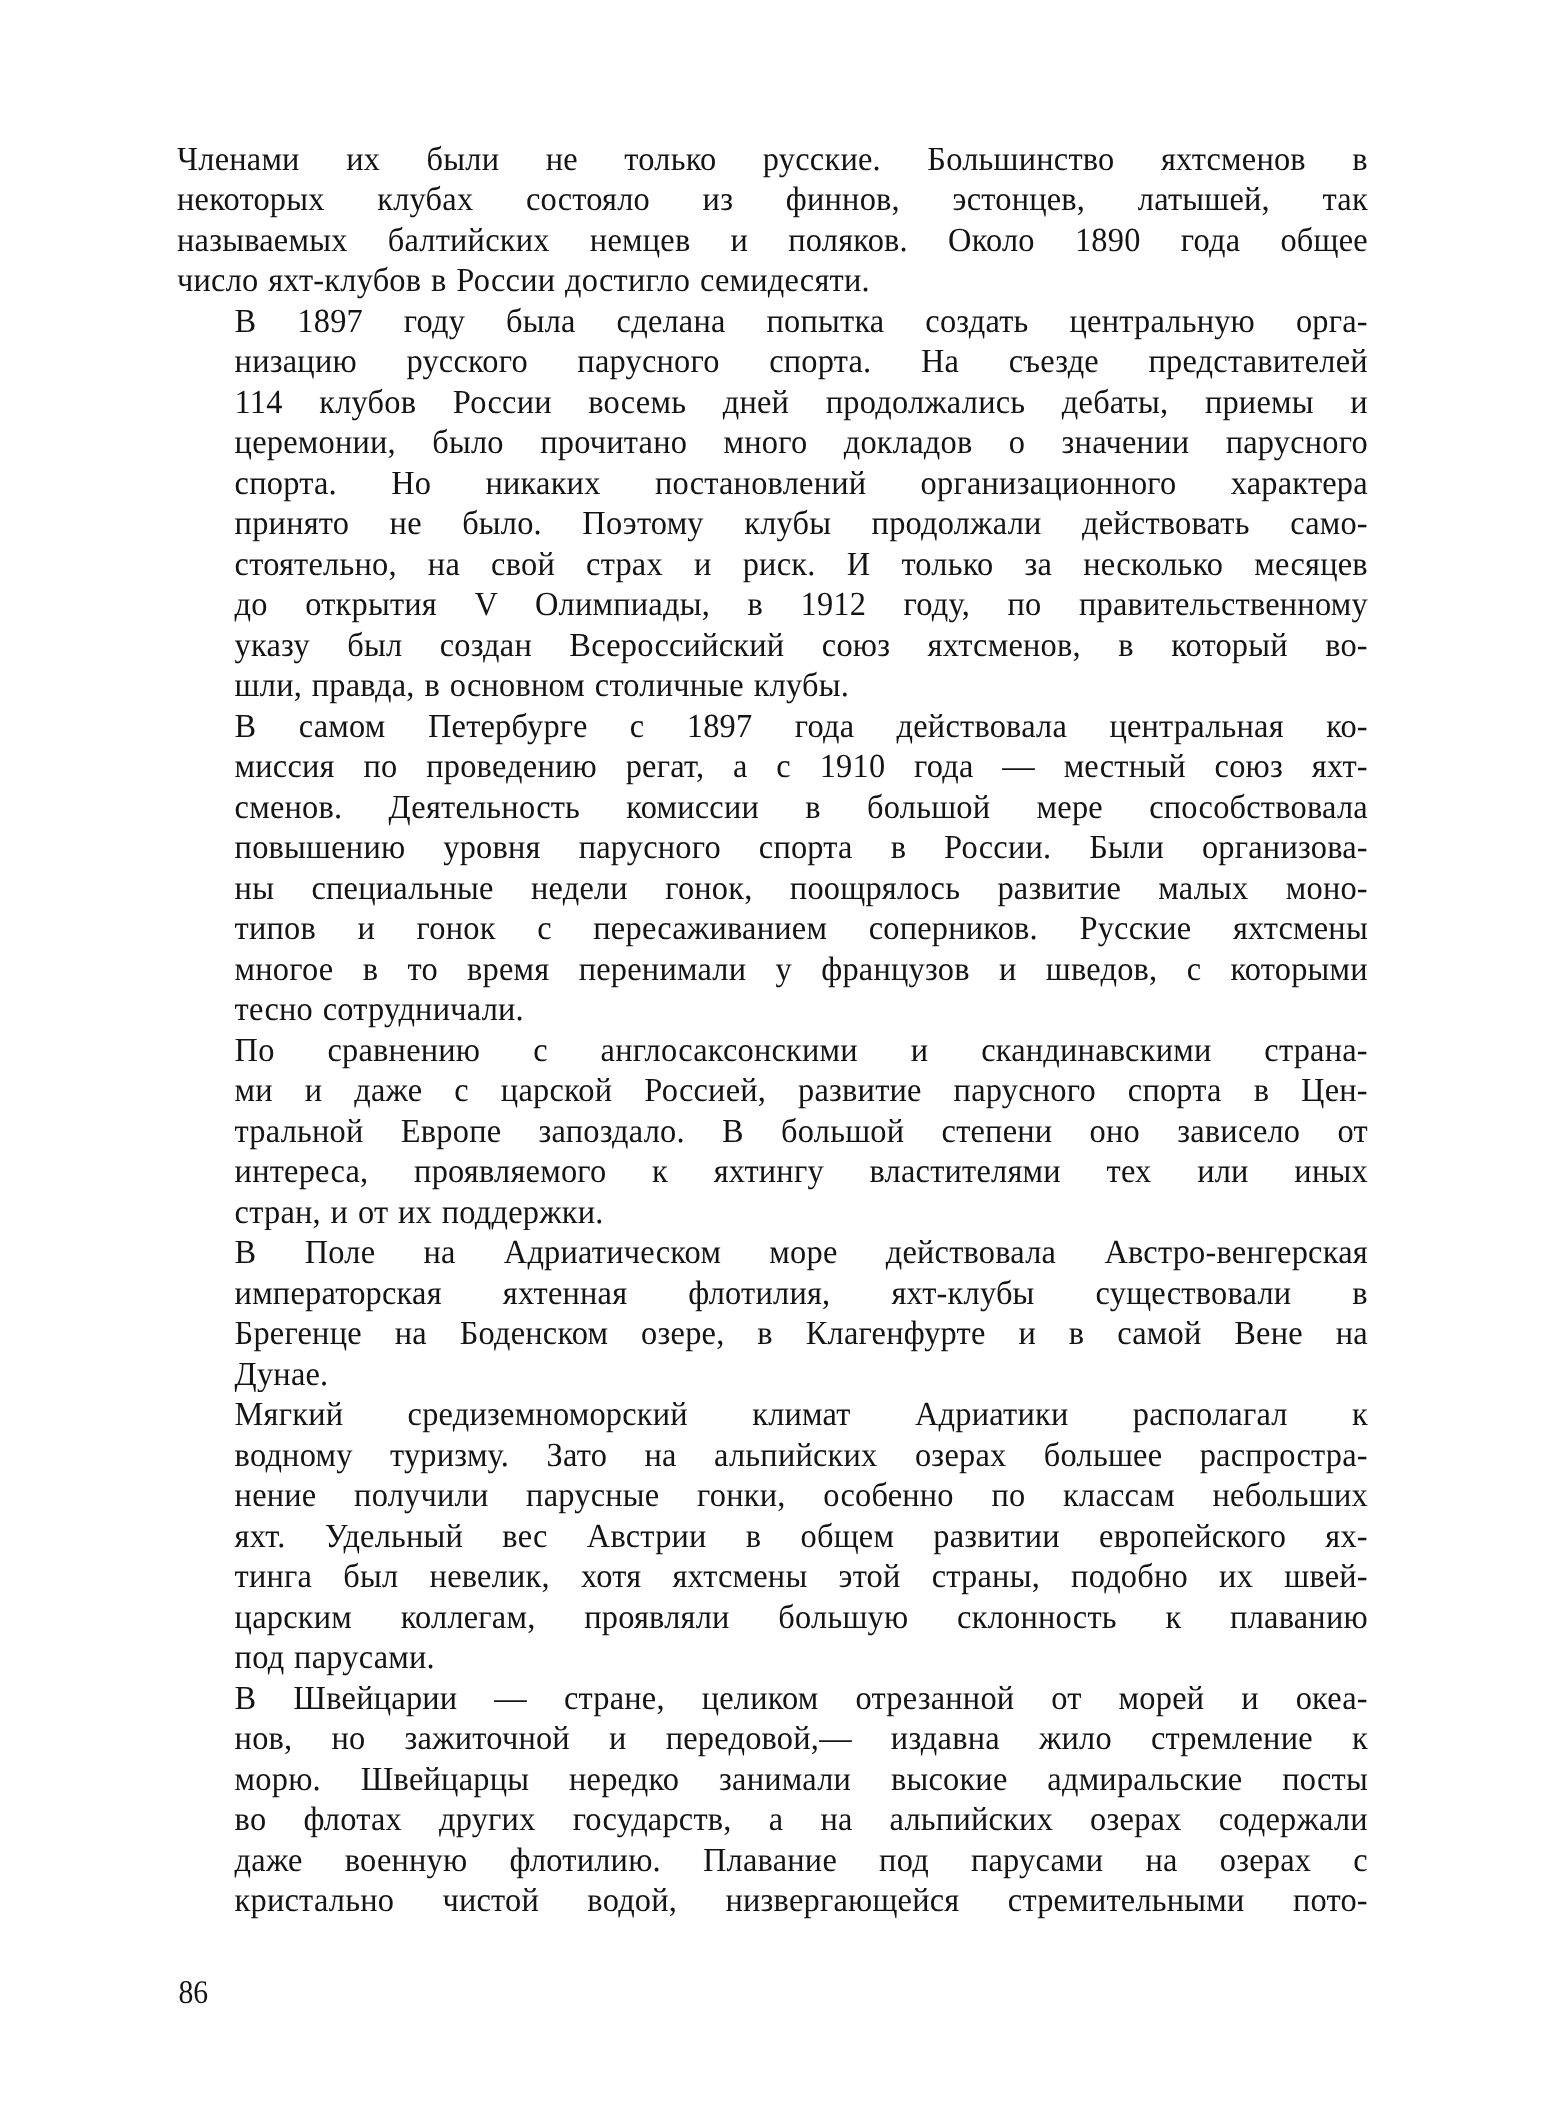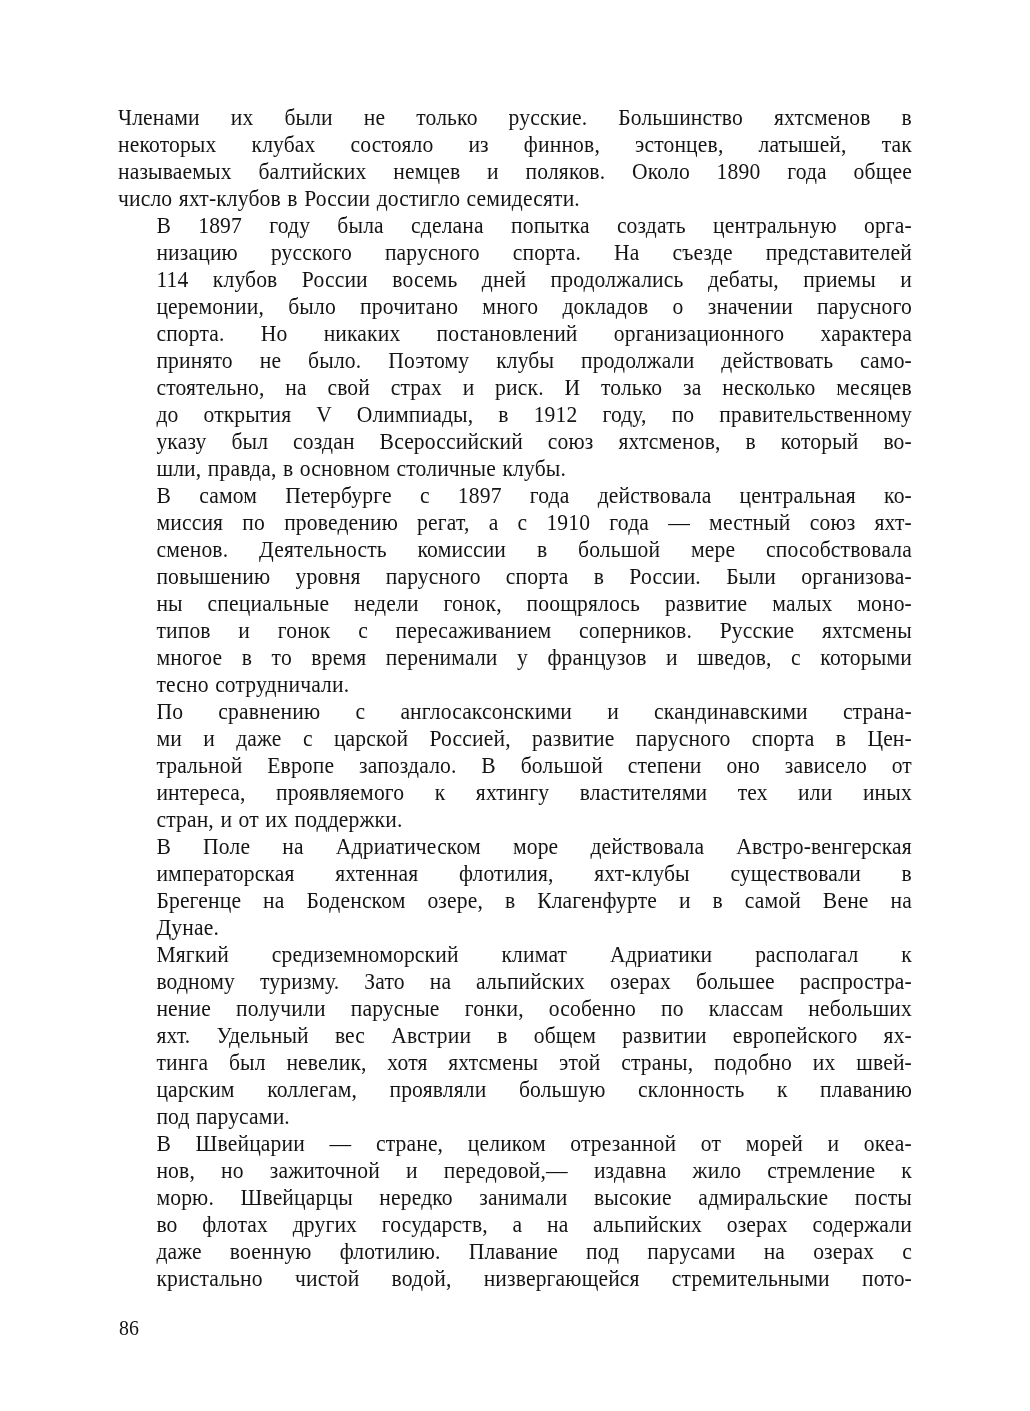--- a/index.html
+++ b/index.html
@@ -11,21 +11,21 @@
       width: 1030px;
       height: 1411px;
       position: relative;
       overflow: hidden;
       font-family: "Liberation Serif", "DejaVu Serif", serif;
       color: #141414;
     }
     .page-text {
       position: absolute;
       left: 118px;
-      top: 104px;
+      top: 92px;
       width: 794px;
     }
     .para {
       margin: 0;
       font-size: 22.5px;
       line-height: 27px;
       text-align: justify;
       text-indent: 40px;
       letter-spacing: 0.15px;
       word-spacing: 1px;

